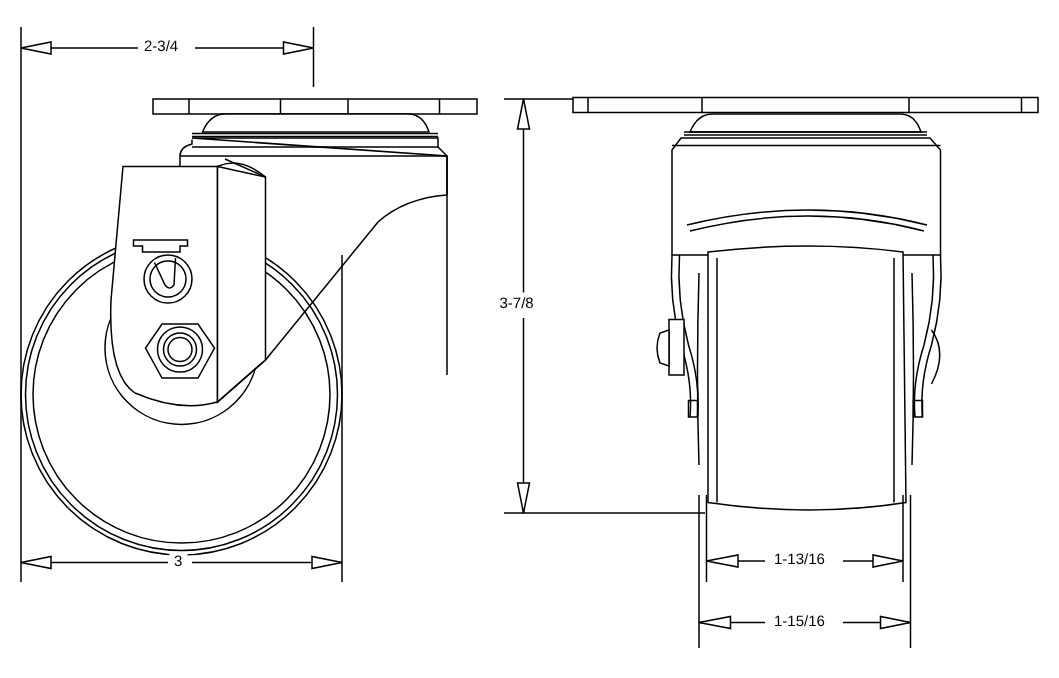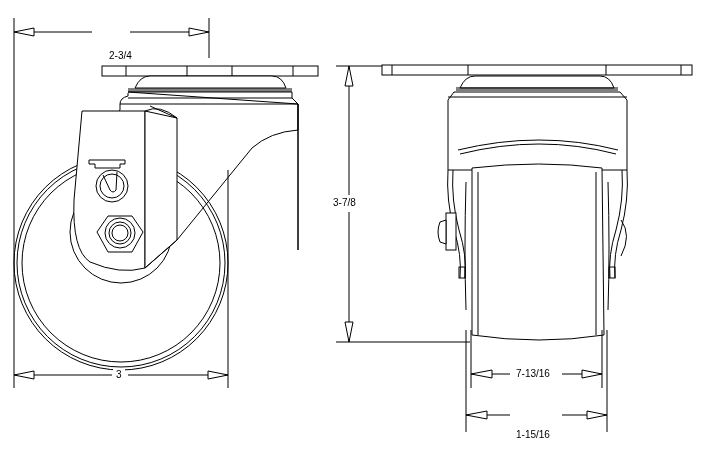--- a/index.html
+++ b/index.html
@@ -161,17 +161,17 @@
 
     <g>
       <line class="ln" x1="466" y1="415" x2="510" y2="415"></line>
       <line class="ln" x1="562" y1="415" x2="607" y2="415"></line>
       <polygon class="lnw" points="466,415 487,411 487,419"></polygon>
       <polygon class="lnw" points="607,415 587,411 587,419"></polygon>
     </g>
   </g>
 </svg>
 
-<div class="dim-label" style="left:106px; top:26px;margin-top:24px;">2-3/4</div>
+<div class="dim-label" style="left:93px; top:26px;">2-3/4</div>
 <div class="dim-label" style="left:113px; top:369px;">3</div>
 <div class="dim-label" style="left:330px; top:197px;text-align:center;">3-7/8</div>
-<div class="dim-label" style="left:513px; top:368px;">7-13/16</div>
-<div class="dim-label" style="left:513px; top:409px;margin-top:20px;">1-15/16</div>
+<div class="dim-label" style="left:513px; top:368px;">1-13/16</div>
+<div class="dim-label" style="left:513px; top:409px;">1-15/16</div>
 
 </body></html>

